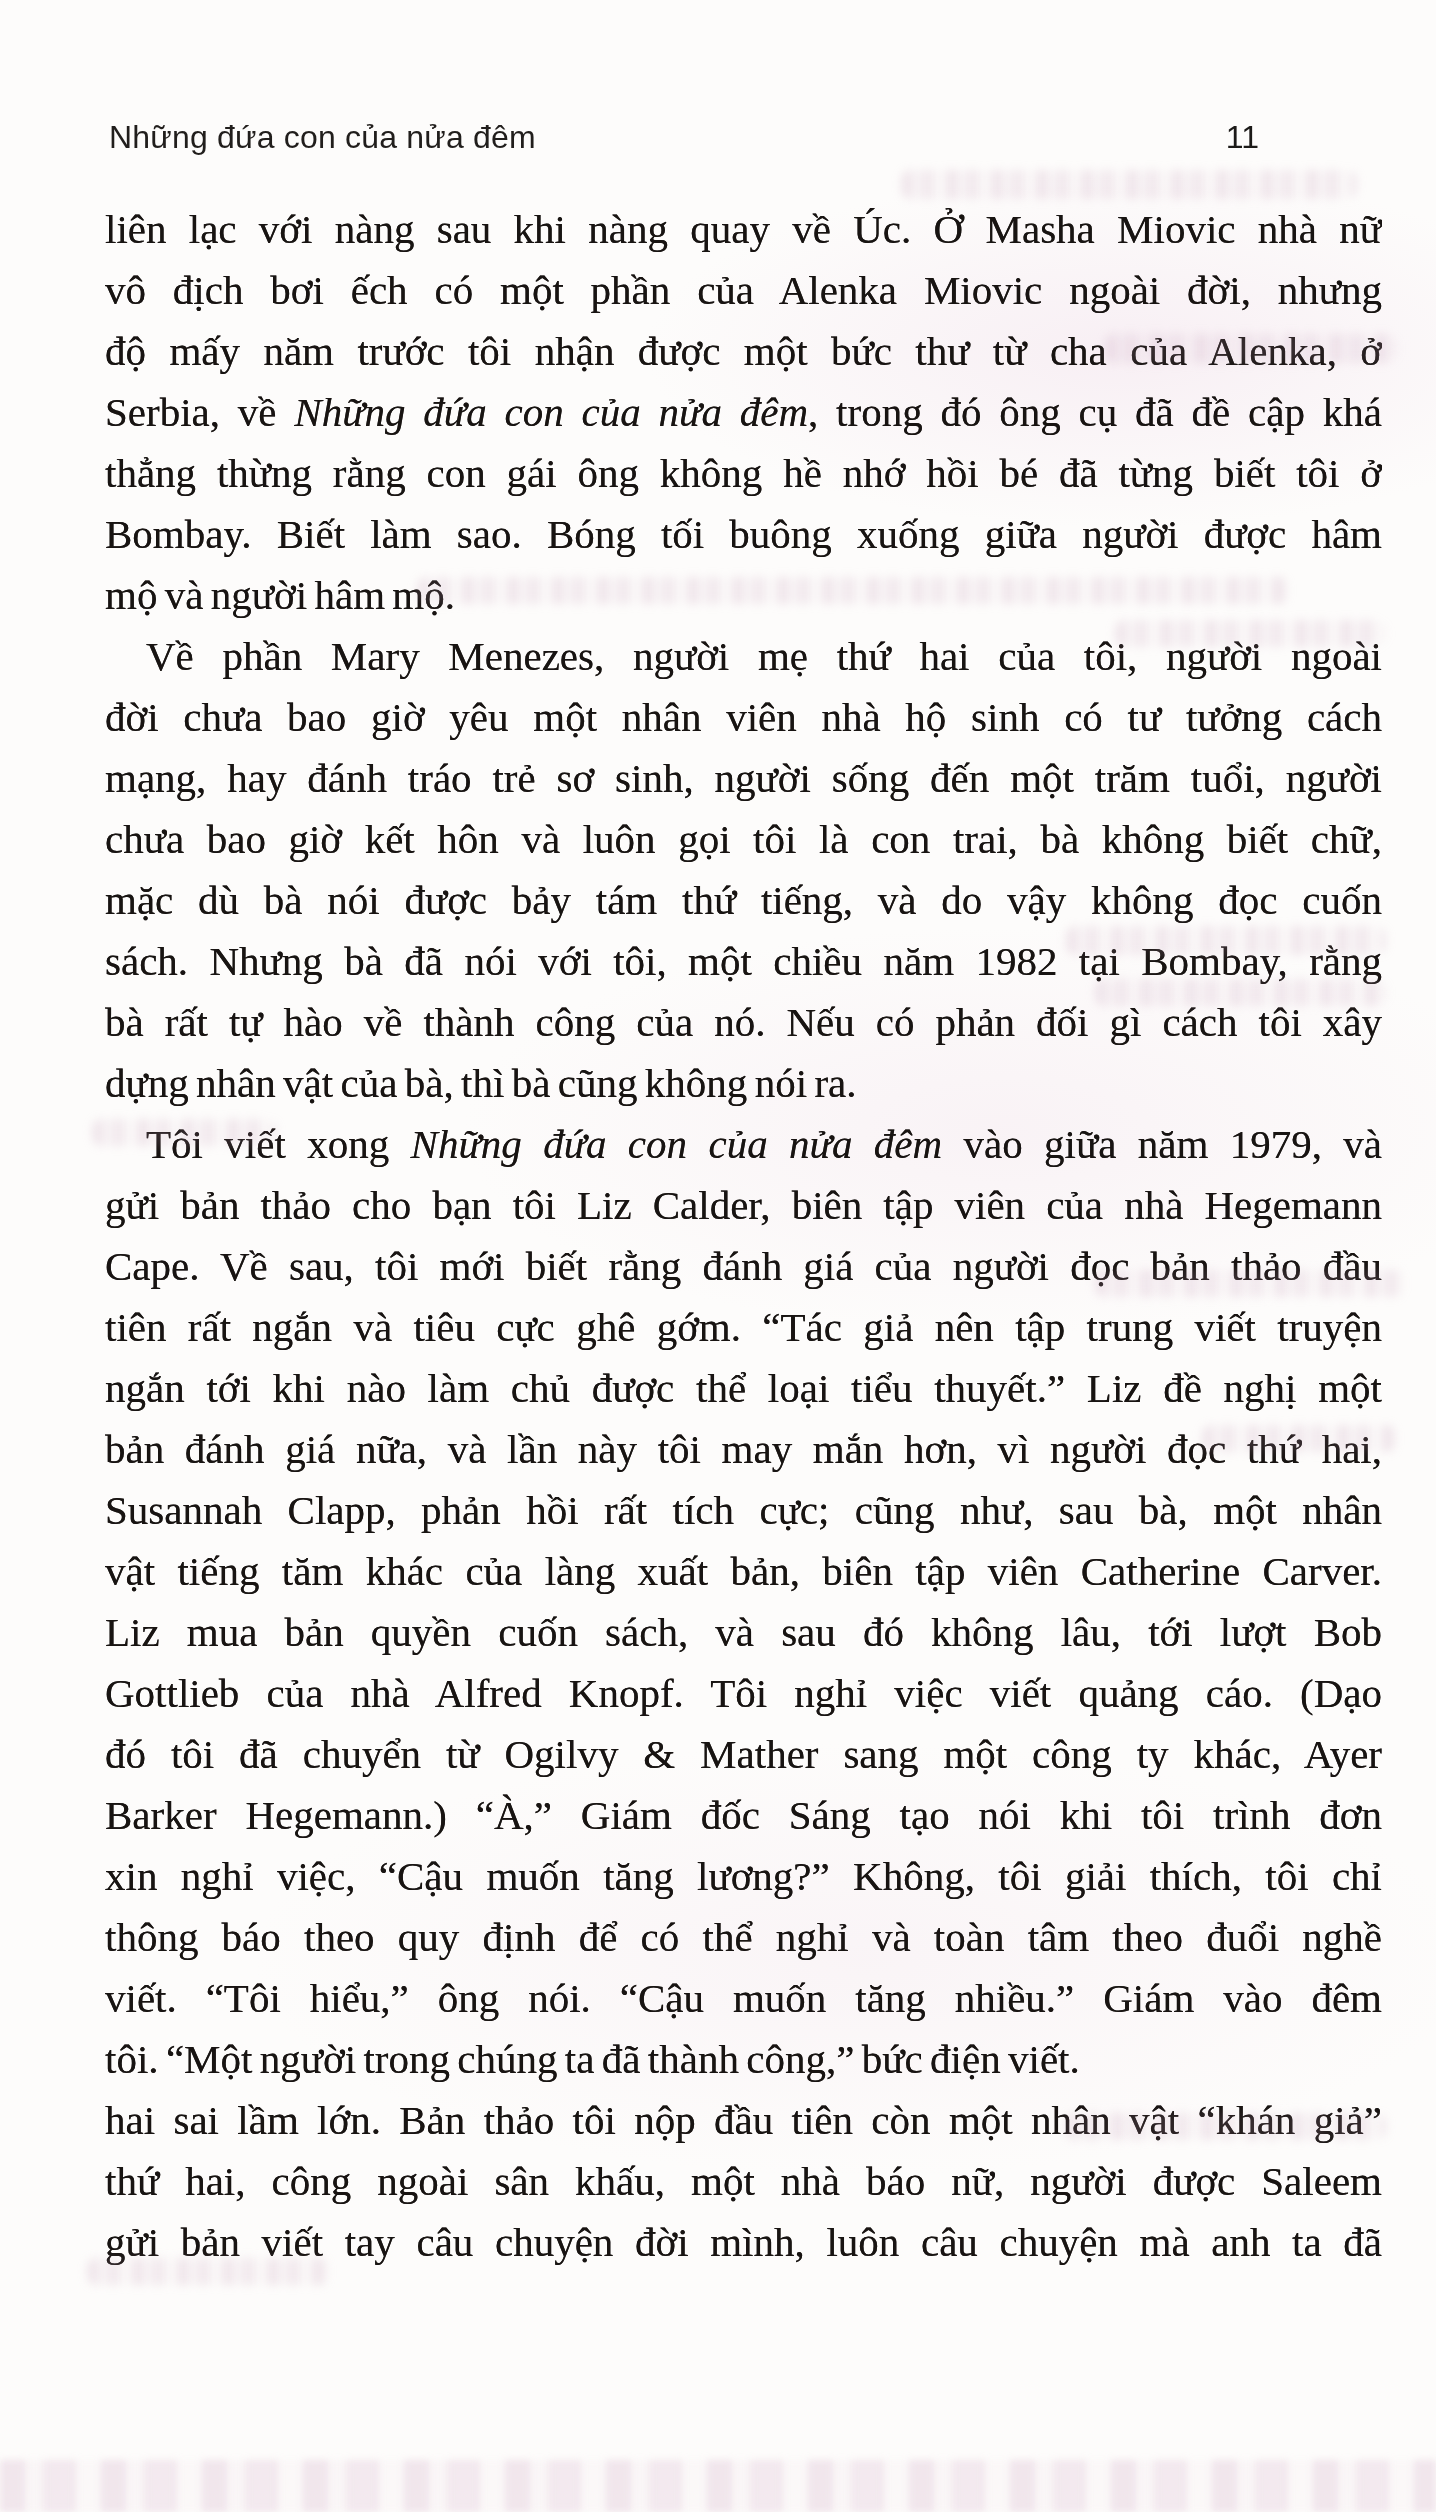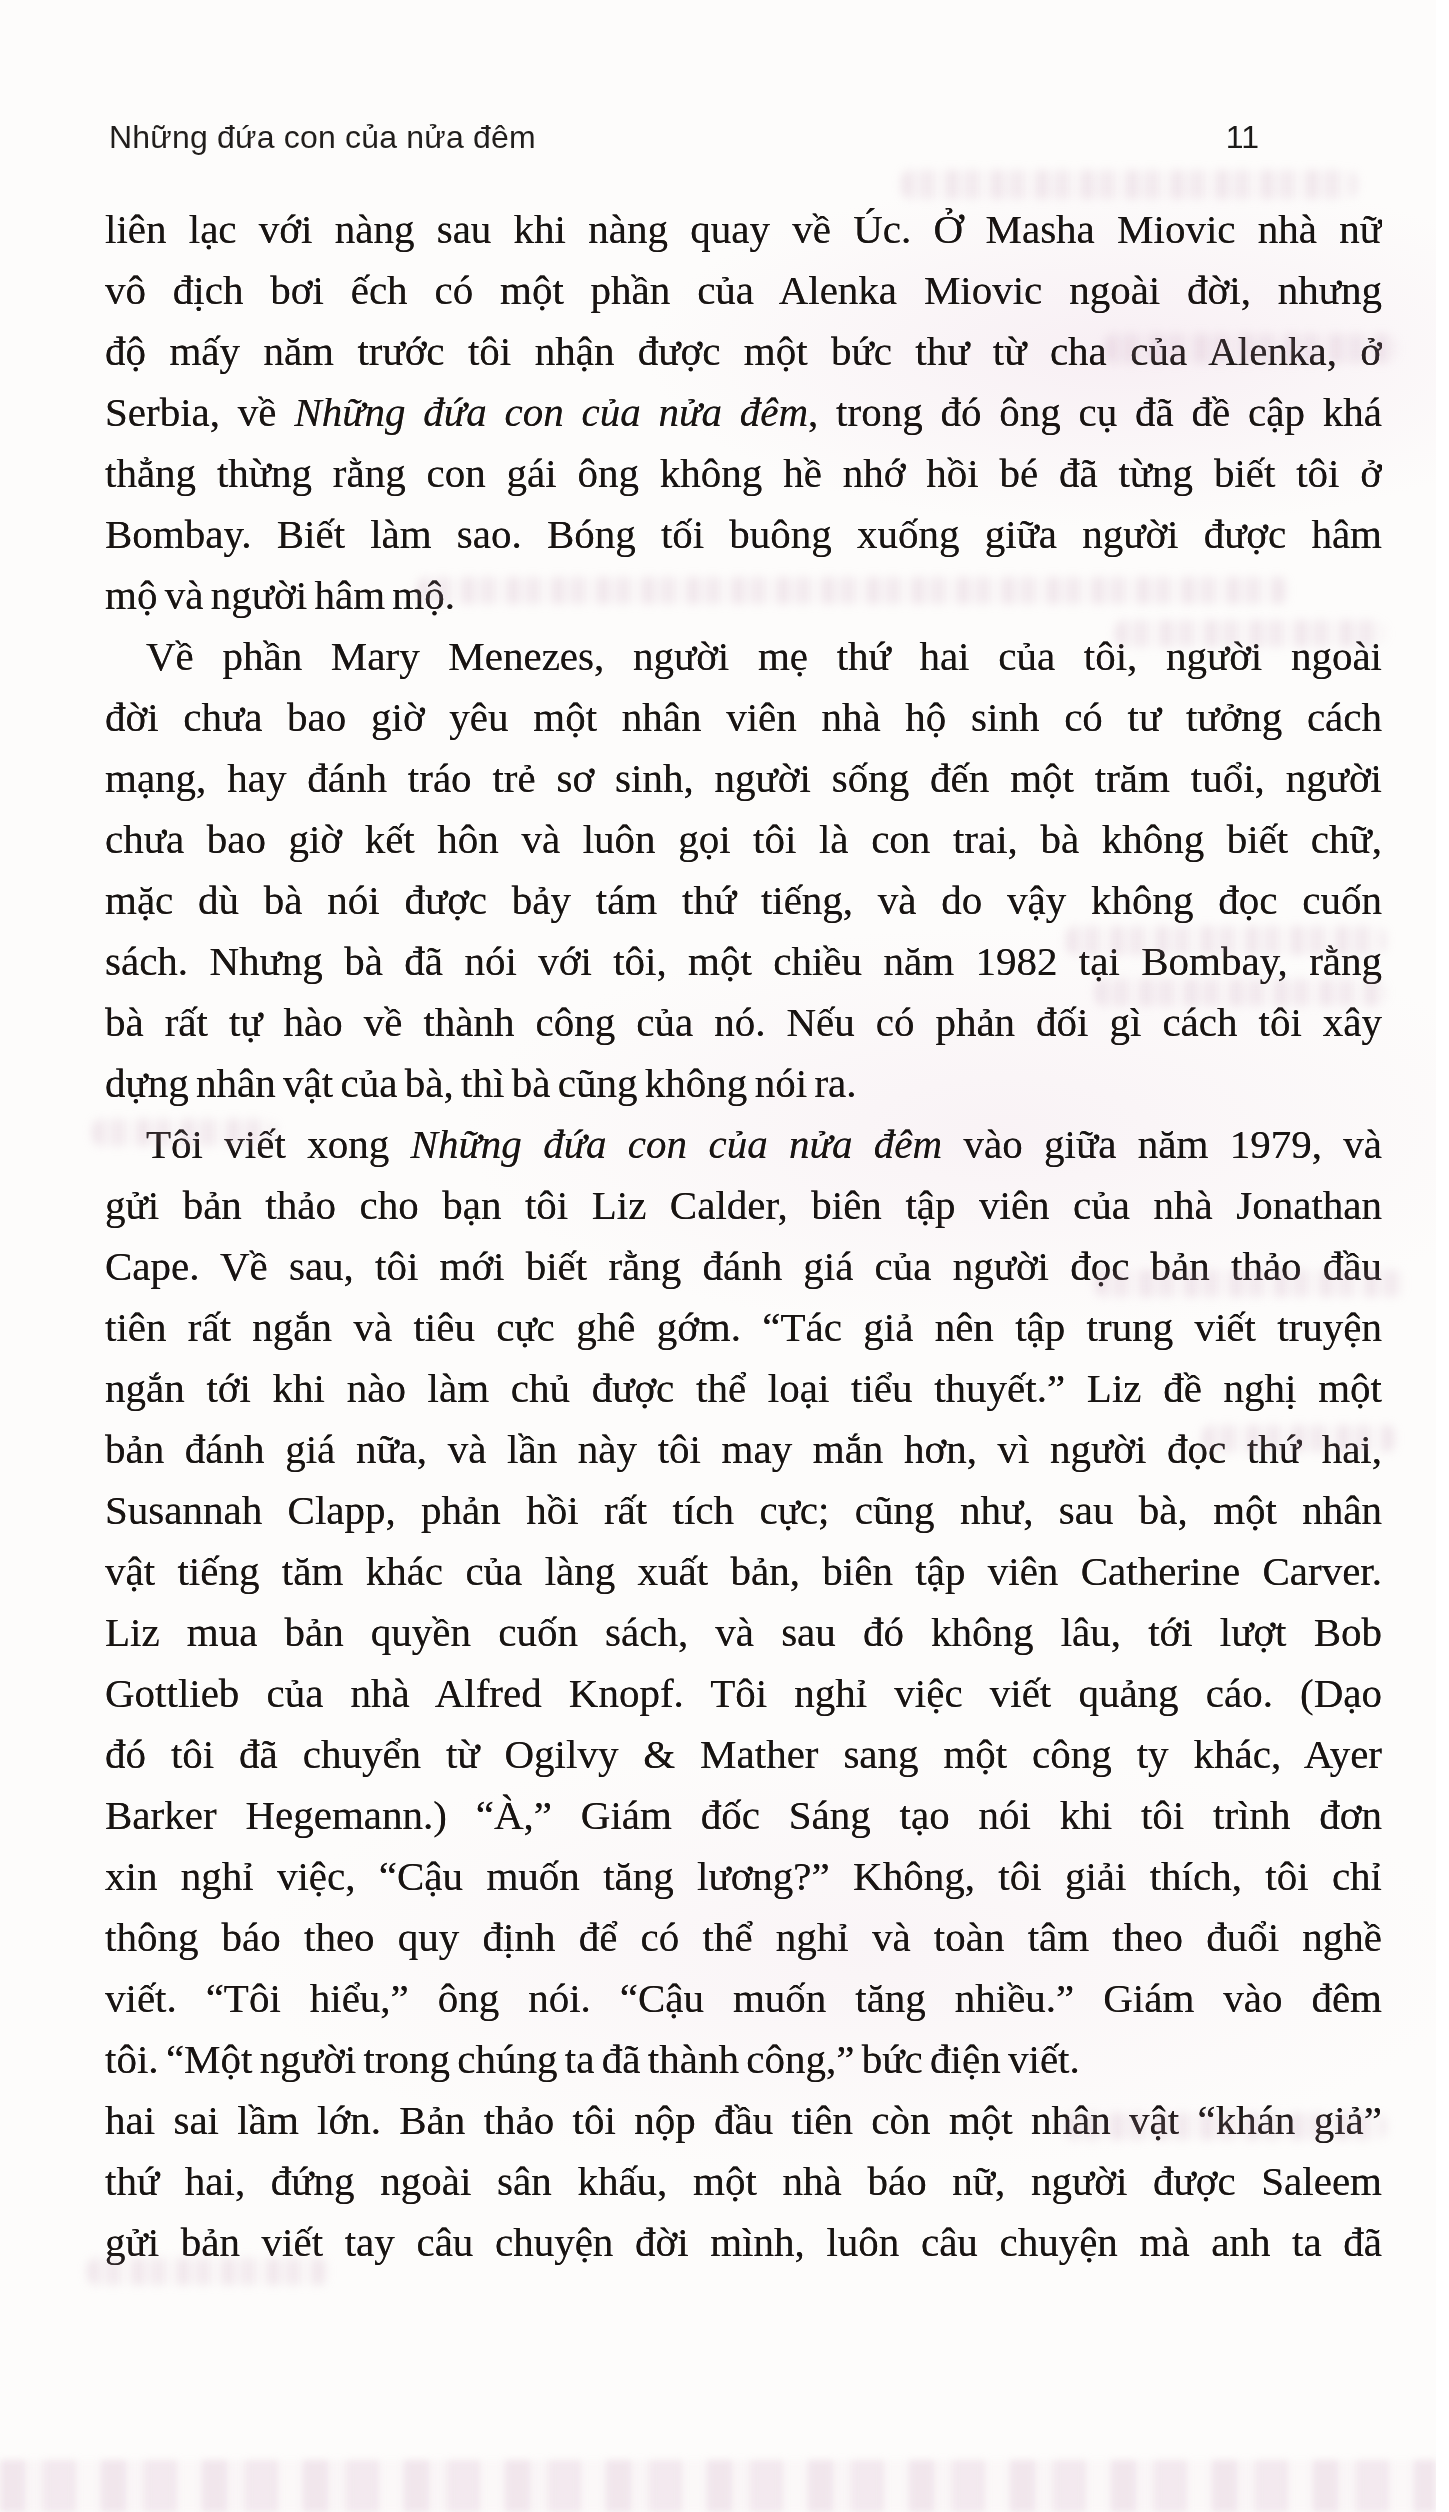--- a/index.html
+++ b/index.html
@@ -92,37 +92,37 @@
       <div class="line end"><span>mộ và người hâm mộ.</span></div>
       <div class="line indent"><span>Về phần Mary Menezes, người mẹ thứ hai của tôi, người ngoài</span></div>
       <div class="line"><span>đời chưa bao giờ yêu một nhân viên nhà hộ sinh có tư tưởng cách</span></div>
       <div class="line"><span>mạng, hay đánh tráo trẻ sơ sinh, người sống đến một trăm tuổi, người</span></div>
       <div class="line"><span>chưa bao giờ kết hôn và luôn gọi tôi là con trai, bà không biết chữ,</span></div>
       <div class="line"><span>mặc dù bà nói được bảy tám thứ tiếng, và do vậy không đọc cuốn</span></div>
       <div class="line"><span>sách. Nhưng bà đã nói với tôi, một chiều năm 1982 tại Bombay, rằng</span></div>
       <div class="line"><span>bà rất tự hào về thành công của nó. Nếu có phản đối gì cách tôi xây</span></div>
       <div class="line end"><span>dựng nhân vật của bà, thì bà cũng không nói ra.</span></div>
       <div class="line indent"><span>Tôi viết xong </span><span class="it">Những đứa con của nửa đêm</span><span> vào giữa năm 1979, và</span></div>
-      <div class="line"><span>gửi bản thảo cho bạn tôi Liz Calder, biên tập viên của nhà Jonathan</span></div>
+      <div class="line"><span>gửi bản thảo cho bạn tôi Liz Calder, biên tập viên của nhà Hegemann</span></div>
       <div class="line"><span>Cape. Về sau, tôi mới biết rằng đánh giá của người đọc bản thảo đầu</span></div>
       <div class="line"><span>tiên rất ngắn và tiêu cực ghê gớm. “Tác giả nên tập trung viết truyện</span></div>
       <div class="line"><span>ngắn tới khi nào làm chủ được thể loại tiểu thuyết.” Liz đề nghị một</span></div>
       <div class="line"><span>bản đánh giá nữa, và lần này tôi may mắn hơn, vì người đọc thứ hai,</span></div>
       <div class="line"><span>Susannah Clapp, phản hồi rất tích cực; cũng như, sau bà, một nhân</span></div>
       <div class="line"><span>vật tiếng tăm khác của làng xuất bản, biên tập viên Catherine Carver.</span></div>
       <div class="line"><span>Liz mua bản quyền cuốn sách, và sau đó không lâu, tới lượt Bob</span></div>
       <div class="line"><span>Gottlieb của nhà Alfred Knopf. Tôi nghỉ việc viết quảng cáo. (Dạo</span></div>
       <div class="line"><span>đó tôi đã chuyển từ Ogilvy &amp; Mather sang một công ty khác, Ayer</span></div>
       <div class="line"><span>Barker Hegemann.) “À,” Giám đốc Sáng tạo nói khi tôi trình đơn</span></div>
       <div class="line"><span>xin nghỉ việc, “Cậu muốn tăng lương?” Không, tôi giải thích, tôi chỉ</span></div>
       <div class="line"><span>thông báo theo quy định để có thể nghỉ và toàn tâm theo đuổi nghề</span></div>
       <div class="line"><span>viết. “Tôi hiểu,” ông nói. “Cậu muốn tăng nhiều.” Giám vào đêm</span></div>
       <div class="line end"><span>tôi. “Một người trong chúng ta đã thành công,” bức điện viết.</span></div>
       <div class="line"><span>hai sai lầm lớn. Bản thảo tôi nộp đầu tiên còn một nhân vật “khán giả”</span></div>
-      <div class="line"><span>thứ hai, đứng ngoài sân khấu, một nhà báo nữ, người được Saleem</span></div>
+      <div class="line"><span>thứ hai, công ngoài sân khấu, một nhà báo nữ, người được Saleem</span></div>
       <div class="line"><span>gửi bản viết tay câu chuyện đời mình, luôn câu chuyện mà anh ta đã</span></div>
     </div>
 
   <div class="bleed" style="left:901px;  top:170px;  width:456px; height:29px;"></div>
   <div class="bleed" style="left:1105px; top:334px;  width:291px; height:29px;"></div>
   <div class="bleed" style="left:417px;  top:577px;  width:872px; height:27px;"></div>
   <div class="bleed" style="left:1115px; top:620px;  width:271px; height:27px;"></div>
   <div class="bleed" style="left:1066px; top:926px;  width:320px; height:29px;"></div>
   <div class="bleed" style="left:1095px; top:979px; width:291px; height:27px;"></div>
   <div class="bleed" style="left:92px;   top:1119px; width:184px; height:27px;"></div>

